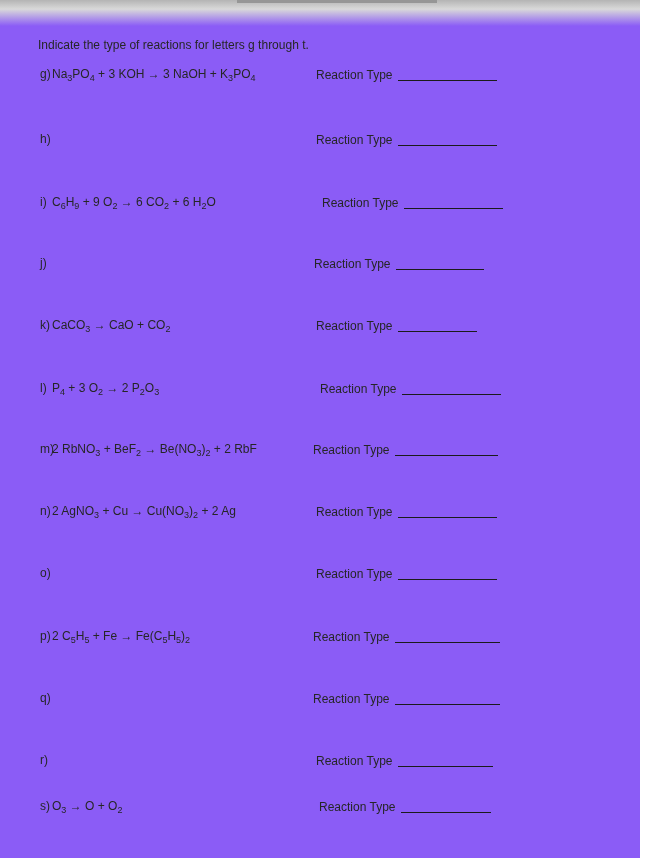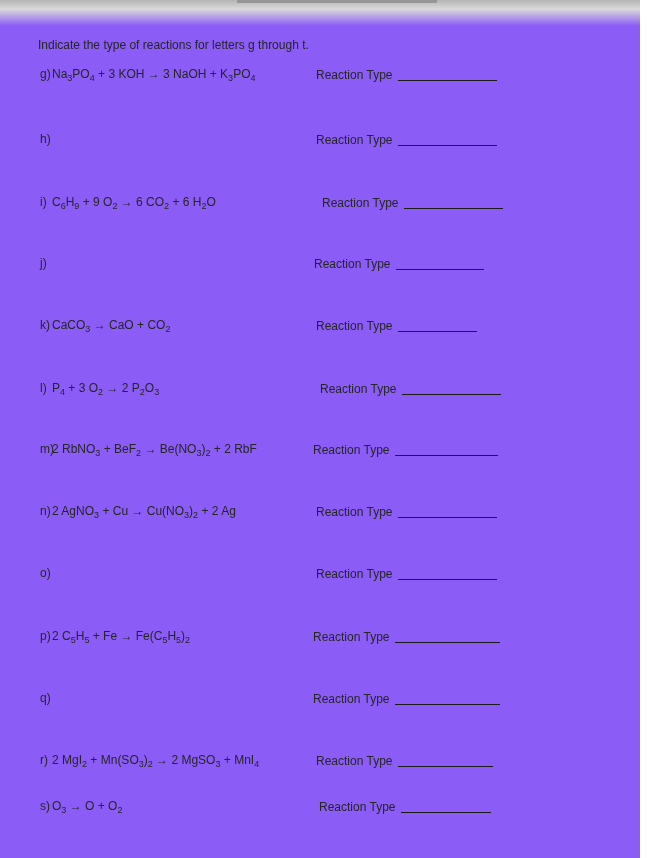--- a/index.html
+++ b/index.html
@@ -167,21 +167,20 @@
 
   <div class="row">
     <span class="letter">q)</span>
     <span class="rt">
       <span>Reaction Type</span><span class="blank"></span>
     </span>
   </div>
 
   <div class="row">
     <span class="letter">r)</span>
-    <span class="equation">2 MgI<sub>2</sub> + Mn(SO<sub>3</sub>)<sub>2</sub> → 2 MgSO<sub>3</sub> + MnI<sub>4</sub></span>
     <span class="rt">
       <span>Reaction Type</span><span class="blank"></span>
     </span>
   </div>
 
   <div class="row">
     <span class="letter">s)</span>
     <span class="equation">O<sub>3</sub> → O + O<sub>2</sub></span>
     <span class="rt">
       <span>Reaction Type</span><span class="blank"></span>

